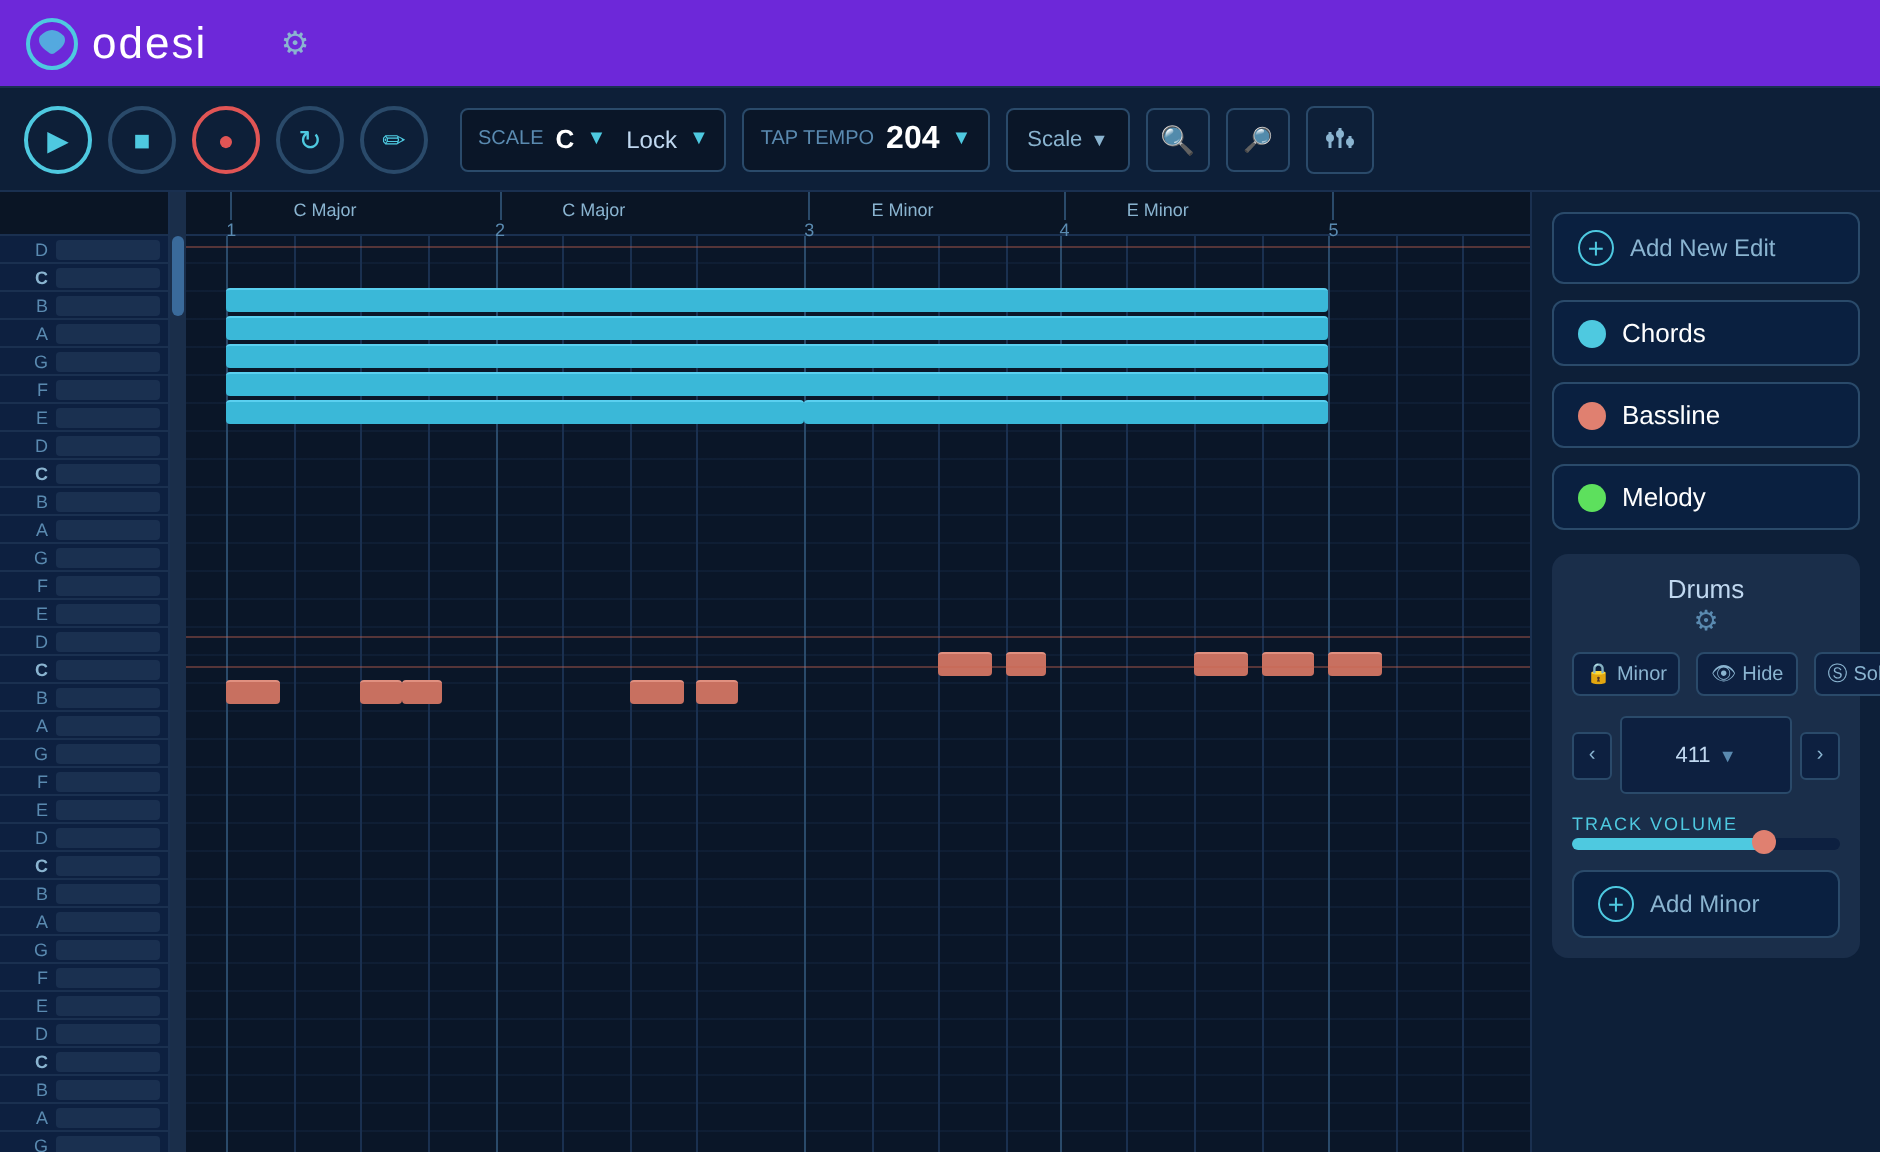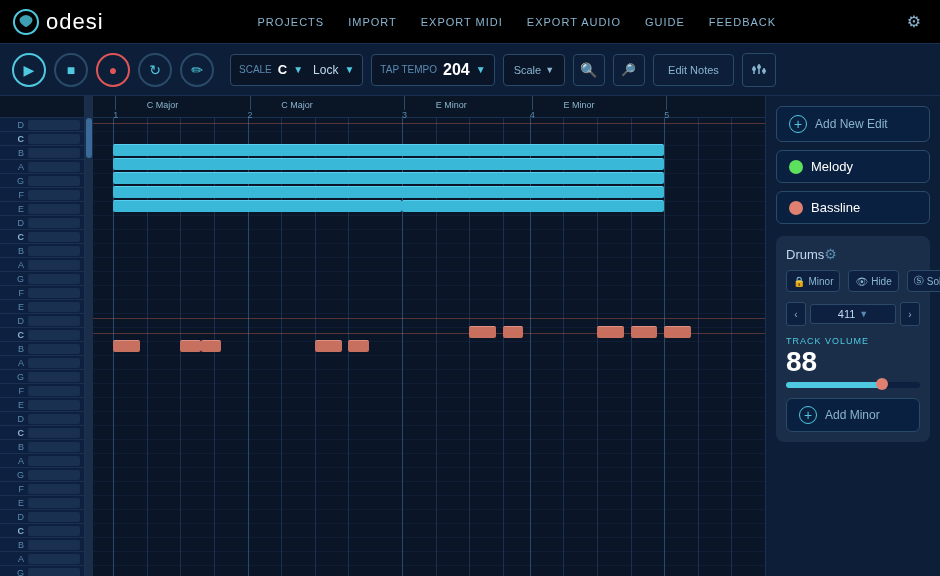--- a/index.html
+++ b/index.html
@@ -8,21 +8,21 @@
       height: 576px;
       overflow: hidden;
       background: #0a1628;
       font-family: 'Arial', sans-serif;
       color: #fff;
     }
 
     
     .header {
       height: 44px;
-      background: #000000;
+      background: #6d28d9;
       display: flex;
       align-items: center;
       padding: 0 12px;
       border-bottom: 1px solid #1a3050;
     }
     .logo {
       display: flex;
       align-items: center;
       gap: 6px;
       margin-right: 30px;
@@ -346,22 +346,23 @@
     
     .drums-section {
       background: #1a2e4a;
       border-radius: 8px;
       padding: 10px;
       margin-top: 4px;
     }
     .drums-header {
       display: flex;
       align-items: center;
-      justify-content: flex-start;
+      justify-content: space-between;
       margin-bottom: 8px;
+      flex-direction: column;
     }
     .drums-title { font-size: 13px; color: #c0d8f0; }
     .drums-gear { color: #5a8ab0; font-size: 14px; cursor: pointer; }
     .drums-controls {
       display: flex;
       gap: 8px;
       margin-bottom: 10px;
     }
     .drum-ctrl-btn {
       display: flex;
@@ -389,21 +390,21 @@
       border-radius: 3px;
       display: flex;
       align-items: center;
       justify-content: center;
       color: #8ab4d0;
       font-size: 10px;
       cursor: pointer;
     }
     .preset-select {
       flex: 1;
-      height: 20px;
+      height: 39px;
       background: #0d2040;
       border: 1px solid #2a4a6a;
       border-radius: 3px;
       color: #c0d8f0;
       font-size: 11px;
       text-align: center;
       display: flex;
       align-items: center;
       justify-content: center;
       gap: 4px;
@@ -499,28 +500,20 @@
 <body>
 
 <div class="header">
   <div class="logo">
     <svg class="logo-icon" viewBox="0 0 28 28">
       <circle cx="14" cy="14" r="12" fill="none" stroke="#4ec9e0" stroke-width="2"></circle>
       <path d="M8 10 Q14 4 20 10 Q22 14 16 18 Q14 20 12 18 Q6 14 8 10Z" fill="#4ec9e0" opacity="0.8"></path>
     </svg>
     <span class="logo-text">odesi</span>
   </div>
-  <div class="nav-items">
-    <span class="nav-item">PROJECTS</span>
-    <span class="nav-item">IMPORT</span>
-    <span class="nav-item">EXPORT MIDI</span>
-    <span class="nav-item">EXPORT AUDIO</span>
-    <span class="nav-item">GUIDE</span>
-    <span class="nav-item">FEEDBACK</span>
-  </div>
   <div class="header-right">
     <div class="gear-btn">⚙</div>
   </div>
 </div>
 
 <div class="toolbar">
   <div class="tool-btn play">▶</div>
   <div class="tool-btn">■</div>
   <div class="tool-btn record">●</div>
   <div class="tool-btn">↻</div>
@@ -541,21 +534,20 @@
   </div>
 
   <div class="scale-mode">
     <span>Scale</span>
     <span style="font-size:9px;">▼</span>
   </div>
 
   <div class="zoom-btn">🔍</div>
   <div class="zoom-btn" style="font-size:12px;">🔎</div>
 
-  <div class="edit-notes-btn">Edit Notes</div>
   <div class="mixer-btn">
     <svg width="16" height="16" viewBox="0 0 16 16">
       <line x1="3" y1="4" x2="3" y2="12" stroke="#8ab4d0" stroke-width="1.5"></line>
       <line x1="8" y1="2" x2="8" y2="12" stroke="#8ab4d0" stroke-width="1.5"></line>
       <line x1="13" y1="6" x2="13" y2="12" stroke="#8ab4d0" stroke-width="1.5"></line>
       <circle cx="3" cy="7" r="2" fill="#8ab4d0"></circle>
       <circle cx="8" cy="5" r="2" fill="#8ab4d0"></circle>
       <circle cx="13" cy="9" r="2" fill="#8ab4d0"></circle>
     </svg>
   </div>
@@ -790,29 +782,33 @@
       <div class="row-highlight" style="top:215px;"></div>
     </div>
   </div>
 
   <div class="right-panel">
     <div class="add-track-btn">
       <div class="add-icon">+</div>
       <span>Add New Edit</span>
     </div>
 
+    <div class="track-item">
+      <div class="track-dot dot-blue"></div>
+      <span>Chords</span>
+    </div>
+
+    <div class="track-item">
+      <div class="track-dot dot-salmon"></div>
+      <span>Bassline</span>
+    </div>
 
     <div class="track-item">
       <div class="track-dot dot-green"></div>
       <span>Melody</span>
-    </div>
-
-    <div class="track-item">
-      <div class="track-dot dot-salmon"></div>
-      <span>Bassline</span>
     </div>
 
     <div class="drums-section">
       <div class="drums-header">
         <span class="drums-title">Drums</span>
         <span class="drums-gear">⚙</span>
       </div>
       <div class="drums-controls">
         <div class="drum-ctrl-btn">
           <span>🔒</span>
@@ -829,23 +825,20 @@
       </div>
       <div class="preset-row">
         <div class="preset-nav">‹</div>
         <div class="preset-select">
           <span>411</span>
           <span style="font-size:9px;color:#5a8ab0;">▼</span>
         </div>
         <div class="preset-nav">›</div>
       </div>
       <div class="track-volume-label">TRACK VOLUME</div>
-      <div class="volume-display">
-        <span class="volume-number">88</span>
-      </div>
       <div class="volume-slider-container">
         <div class="volume-slider-fill"></div>
         <div class="volume-slider-thumb"></div>
       </div>
       <div class="add-drums-btn">
         <div class="add-icon">+</div>
         <span>Add Minor</span>
       </div>
     </div>
 

